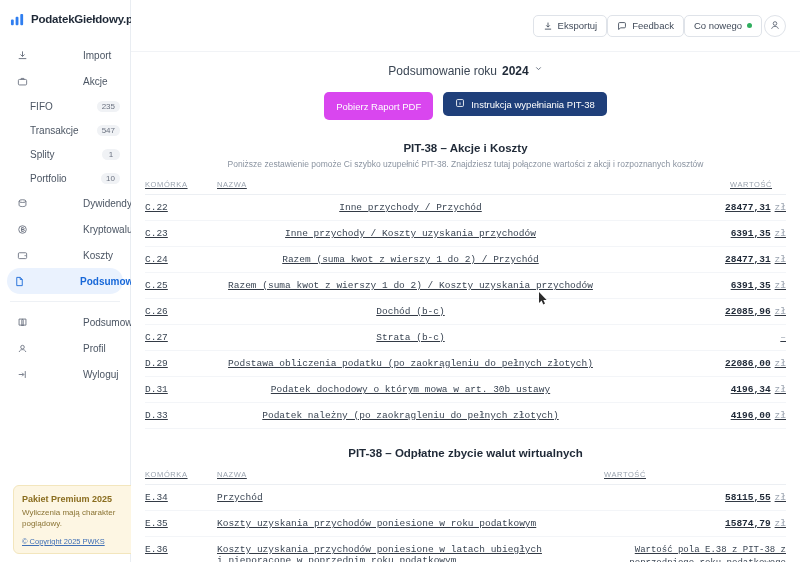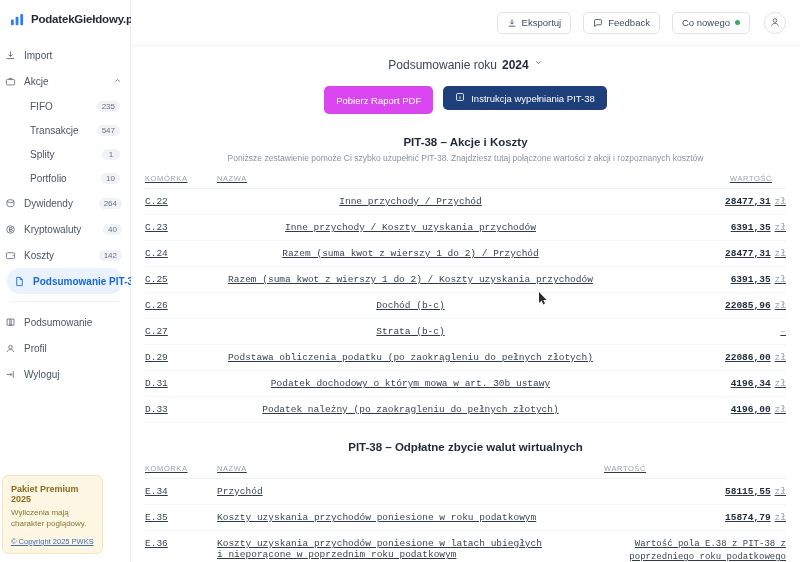--- a/index.html
+++ b/index.html
@@ -31,25 +31,26 @@
   }
   .brand-logo { width: 15px; height: 15px; flex: 0 0 15px; display:block; }
   .brand-name {
     font-size: 11.5px; font-weight: bold; color: #1f2937; letter-spacing: -0.2px;
     white-space: nowrap;
   }
   .nav { margin-top: 4px; }
   .nav-item {
     display: flex; align-items: center;
     height: 26px;
-    padding: 0 8px 0 4px;
+    padding: 0 8px 0 16px;
     font-size: 10px;
     color: #4b5563;
     cursor: pointer;
     position: relative;
+    gap: 47px;
   }
   .nav-item .ic { width: 13px; flex: 0 0 13px; display: flex; align-items: center; justify-content: center; color: #6b7280; }
   .nav-item .lbl { margin-left: 7px; white-space: nowrap; }
   .nav-item .chev { margin-left: auto; color: #6b7280; font-size: 9px; line-height: 1; }
   .nav-item.active {
     background: #eaf2fe;
     color: #1868d8;
     border-radius: 14px;
     margin: 0 7px 0 7px;
     padding-left: 6px;
@@ -76,37 +77,37 @@
     min-width: 18px;
     text-align: center;
     font-family: "Liberation Sans", sans-serif;
   }
   .nav-item .pill { margin-left: auto; }
   .nav-sep { height: 1px; background: #eef1f5; margin: 7px 10px; }
 
   
   .premium {
     position: absolute;
-    left: 2px; bottom: 8px;
-    width: 101px;
+    left: 13px; bottom: 8px;
+    width: 129px;
     background: #fdf6e3;
     border: 1px solid #f3e6bd;
     border-radius: 6px;
     padding: 8px 8px 7px 8px;
   }
   .premium-title { font-size: 9px; font-weight: bold; color: #8a6d1f; margin-bottom: 4px; }
   .premium-text { font-size: 8px; color: #8a7333; line-height: 1.35; }
   .premium-copy { font-size: 7.5px; color: #3f6fb5; margin-top: 7px; text-decoration: underline; cursor: pointer; }
 
   
   .main { flex: 1 1 auto; position: relative; height: 562px; overflow: hidden; background: #fff; }
   .topbar {
-    height: 46px;
+    height: 52px;
     display: flex; align-items: center; justify-content: flex-end;
-    gap: 12px;
+    gap: 0;
     padding: 0 14px 0 0;
     border-bottom: 1px solid #f1f3f6;
   }
   .tb-btn {
     display: flex; align-items: center; gap: 5px;
     border: 1px solid #dfe3e9;
     background: #fff;
     border-radius: 5px;
     height: 22px;
     padding: 0 9px;

